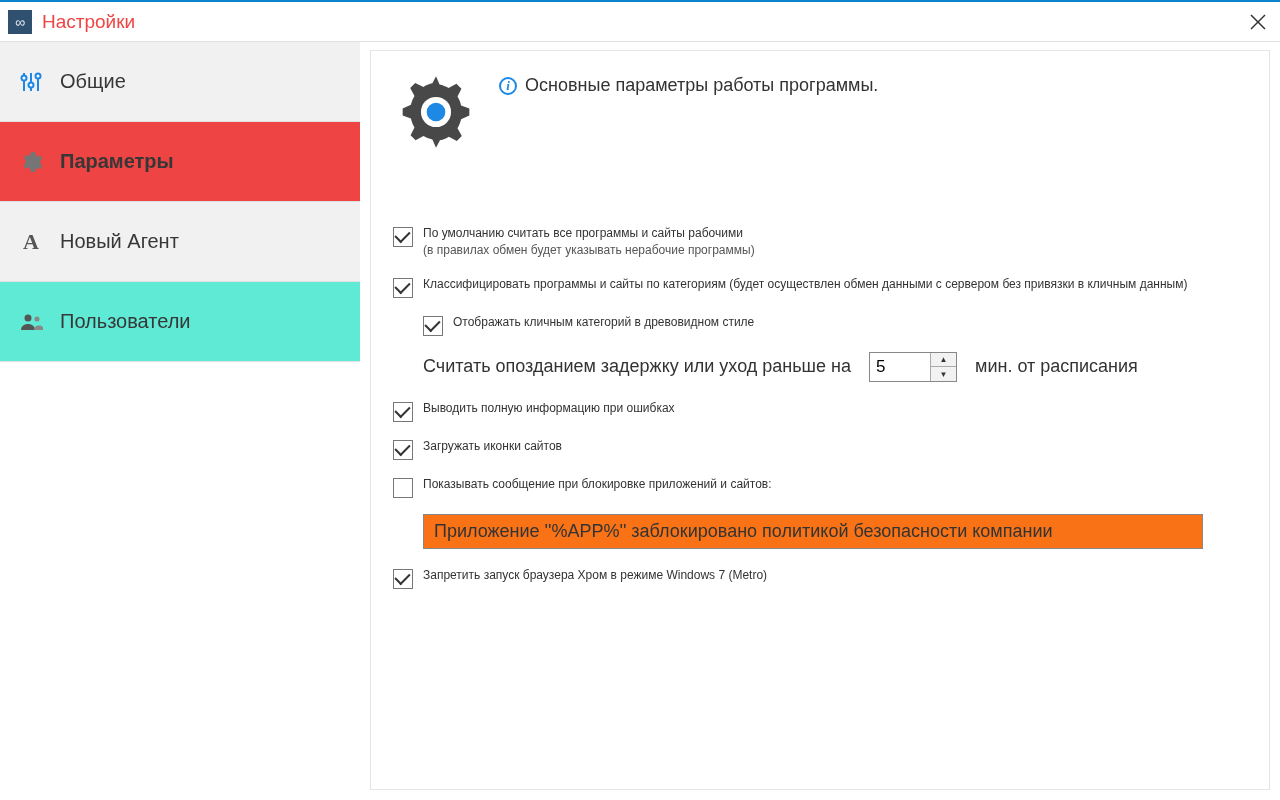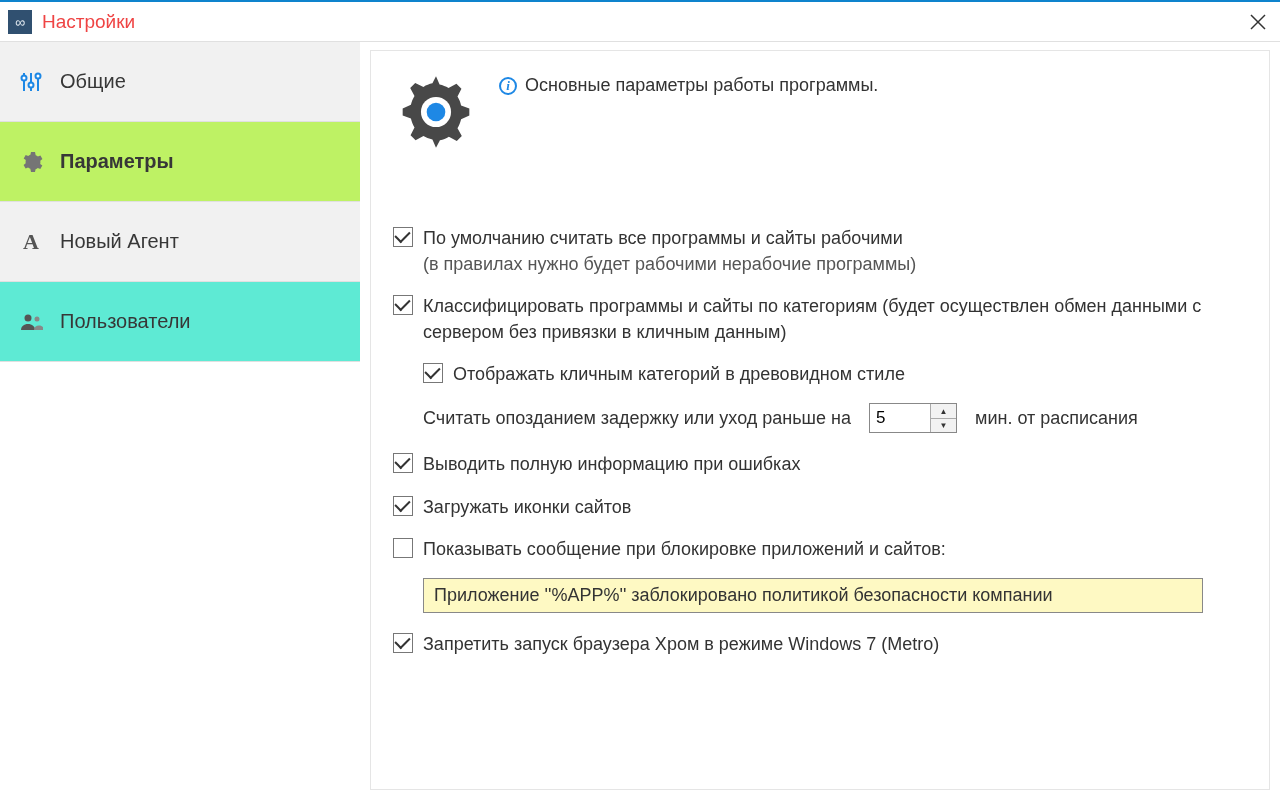--- a/index.html
+++ b/index.html
@@ -62,21 +62,21 @@
     align-items: center;
     padding: 0 18px;
     border-bottom: 1px solid #e0e0e0;
     font-size: 20px;
     color: #373737;
     cursor: pointer;
     gap: 16px;
     background: #f1f1f1;
   }
   .nav-item.active {
-    background: #bef264;
+    background: #ef4444;
     font-weight: bold;
   }
   .nav-item .nav-icon {
     width: 26px; height: 26px;
     display: flex; align-items: center; justify-content: center;
     color: #5a5a5a;
   }
   .nav-item.active .nav-icon { color: #5a5a5a; }
   .header-row {
     display: flex;
@@ -108,21 +108,21 @@
     font-style: italic;
     font-weight: bold;
     font-size: 13px;
   }
   .option {
     display: flex;
     align-items: flex-start;
     gap: 10px;
     margin-bottom: 16px;
     line-height: 1.45;
-    font-size: 18px;
+    font-size: 12px;
   }
   .option.indent { margin-left: 30px; }
   .cb {
     width: 20px; height: 20px;
     border: 1px solid #777;
     flex-shrink: 0;
     margin-top: 2px;
     position: relative;
     cursor: pointer;
     background: #fff;
@@ -178,21 +178,21 @@
     background: #f2f2f2;
     cursor: pointer;
   }
   .spinbox .spin-btns div:first-child { border-bottom: 1px solid #aaa; }
   .textbox {
     border: 1px solid #888;
     padding: 6px 10px;
     font-size: 18px;
     margin: 6px 0 18px 30px;
     width: 780px;
-    background: #fef9c3;
+    background: #f97316;
   }
 </style>
 </head>
 <body>
 
 <div class="titlebar">
   <div class="appicon">∞</div>
   <div class="title">Настройки</div>
   <div class="close">
     <svg width="16" height="16" viewBox="0 0 16 16">
@@ -261,21 +261,21 @@
       <div class="info-line">
         <span class="info-icon">i</span>
         <span>Основные параметры работы программы.</span>
       </div>
     </div>
 
     <div class="option">
       <div class="cb checked"></div>
       <div>
         <span>По умолчанию считать все программы и сайты рабочими</span><br>
-        <span class="sub">(в правилах нужно будет рабочими нерабочие программы)</span>
+        <span class="sub">(в правилах обмен будет указывать нерабочие программы)</span>
       </div>
     </div>
 
     <div class="option">
       <div class="cb checked"></div>
       <div>Классифицировать программы и сайты по категориям (будет осуществлен обмен данными с сервером без привязки в кличным данным)</div>
     </div>
 
     <div class="option indent">
       <div class="cb checked"></div>

